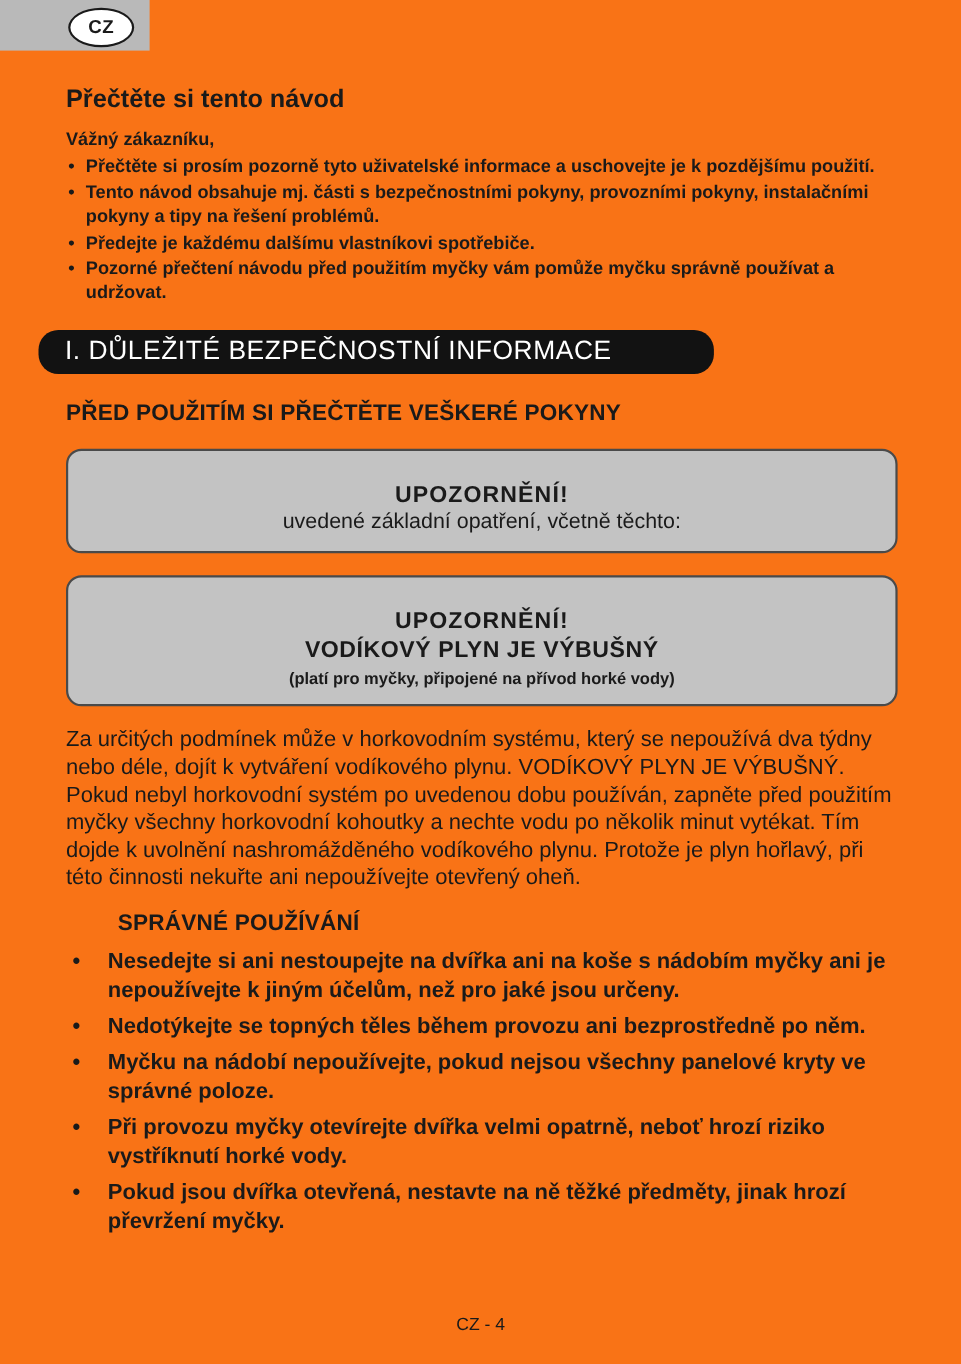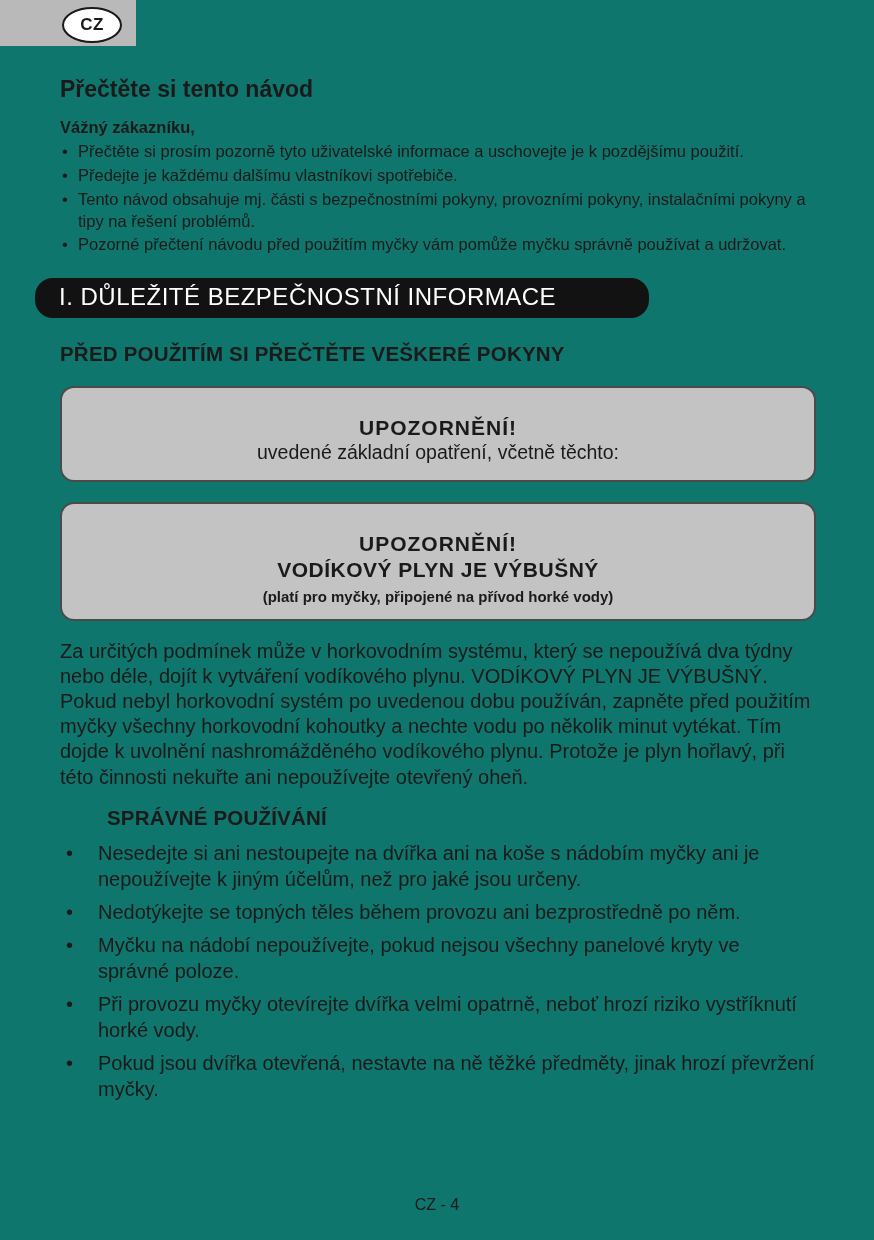--- a/index.html
+++ b/index.html
@@ -6,21 +6,21 @@
     margin: 0;
     padding: 0;
     background: #ffffff;
     font-family: "Liberation Sans", sans-serif;
     color: #1a1a1a;
   }
   .page {
     position: relative;
     width: 874px;
     height: 1240px;
-    background: #0f766e;
+    background: #f97316;
     overflow: hidden;
   }
   
   .corner-block {
     position: absolute;
     top: 0;
     left: 0;
     width: 136px;
     height: 46px;
     background: #b9b9b9;
@@ -54,20 +54,21 @@
   }
   .salutation {
     margin-top: 14px;
     font-size: 16.5px;
     font-weight: bold;
   }
   ul.bullets {
     list-style: none;
     margin: 4px 0 0 0;
     padding: 0;
+    font-weight: bold;
   }
   ul.bullets li {
     position: relative;
     padding-left: 18px;
     font-size: 16.5px;
     line-height: 1.32;
     margin-bottom: 2px;
   }
   ul.bullets li::before {
     content: "\2022";
@@ -160,22 +161,22 @@
   <div class="lang-badge">CZ</div>
 
   <div class="content">
 
     <h1 class="doc-title">Přečtěte si tento návod</h1>
 
     <div class="salutation">Vážný zákazníku,</div>
 
     <ul class="bullets">
       <li>Přečtěte si prosím pozorně tyto uživatelské informace a uschovejte je k pozdějšímu použití.</li>
+      <li>Tento návod obsahuje mj. části s bezpečnostními pokyny, provozními pokyny, instalačními pokyny a tipy na řešení problémů.</li>
       <li>Předejte je každému dalšímu vlastníkovi spotřebiče.</li>
-      <li>Tento návod obsahuje mj. části s bezpečnostními pokyny, provozními pokyny, instalačními pokyny a tipy na řešení problémů.</li>
       <li>Pozorné přečtení návodu před použitím myčky vám pomůže myčku správně používat a udržovat.</li>
     </ul>
 
     <div class="section-banner">I. DŮLEŽITÉ BEZPEČNOSTNÍ INFORMACE</div>
 
     <div class="read-all-heading">PŘED POUŽITÍM SI PŘEČTĚTE VEŠKERÉ POKYNY</div>
 
     <div class="warning-box">
       <div class="warning-title">UPOZORNĚNÍ!</div>
       <div class="warning-line">uvedené základní opatření, včetně těchto:</div>

